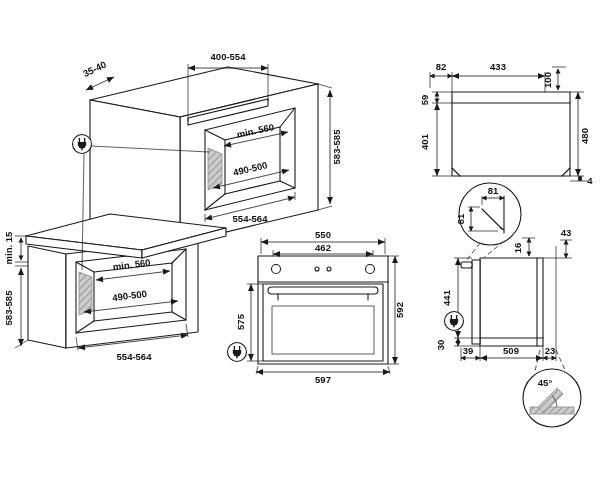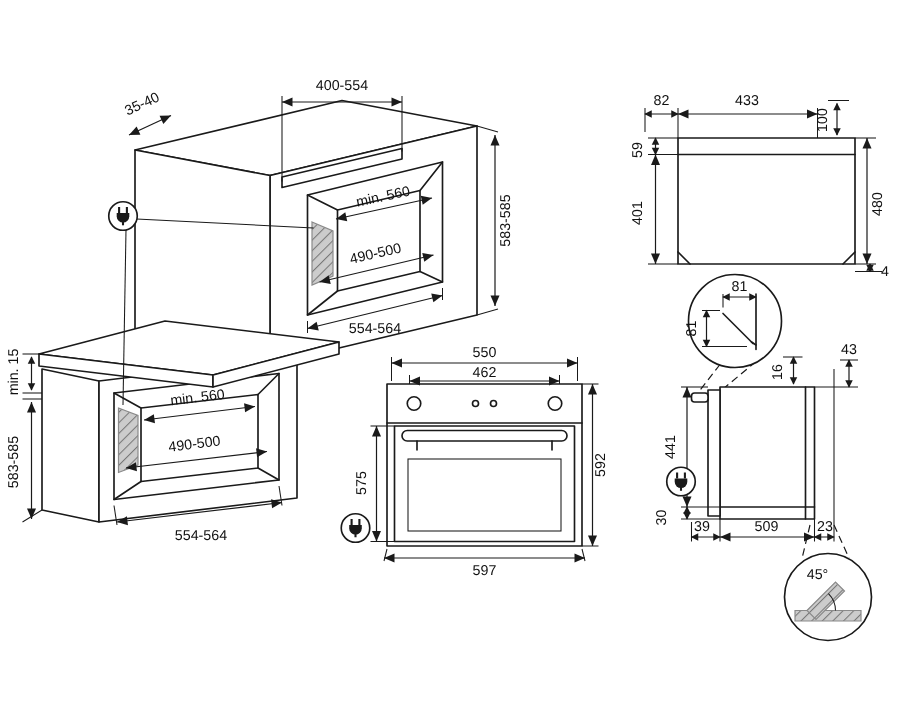--- a/index.html
+++ b/index.html
@@ -1,16 +1,16 @@
 <!DOCTYPE html>
 <html><head>
 <meta charset="utf-8">
 <style>
   html,body{margin:0;padding:0;background:#fff;}
-  .canvas{width:600px;height:481px;background:#fff;overflow:hidden;}
+  .canvas{width:600px;height:481px;background:#fff;overflow:hidden;font-weight:bold;}
   svg{display:block;}
   .t{font-family:"Liberation Sans",sans-serif;font-size:9.5px;fill:#111;text-anchor:middle;}
   .face{fill:#fff;stroke:#1a1a1a;stroke-width:1.1;stroke-linejoin:round;}
   .ln{fill:none;stroke:#1a1a1a;stroke-width:1.1;stroke-linejoin:round;stroke-linecap:round;}
   .thin{fill:none;stroke:#1a1a1a;stroke-width:.7;}
   .dim{fill:none;stroke:#1a1a1a;stroke-width:.8;}
   .dash{fill:none;stroke:#1a1a1a;stroke-width:.8;stroke-dasharray:5 3;}
   .hz{fill:url(#hatch);stroke:#8a8a8a;stroke-width:.8;}
 </style>
 </head>

